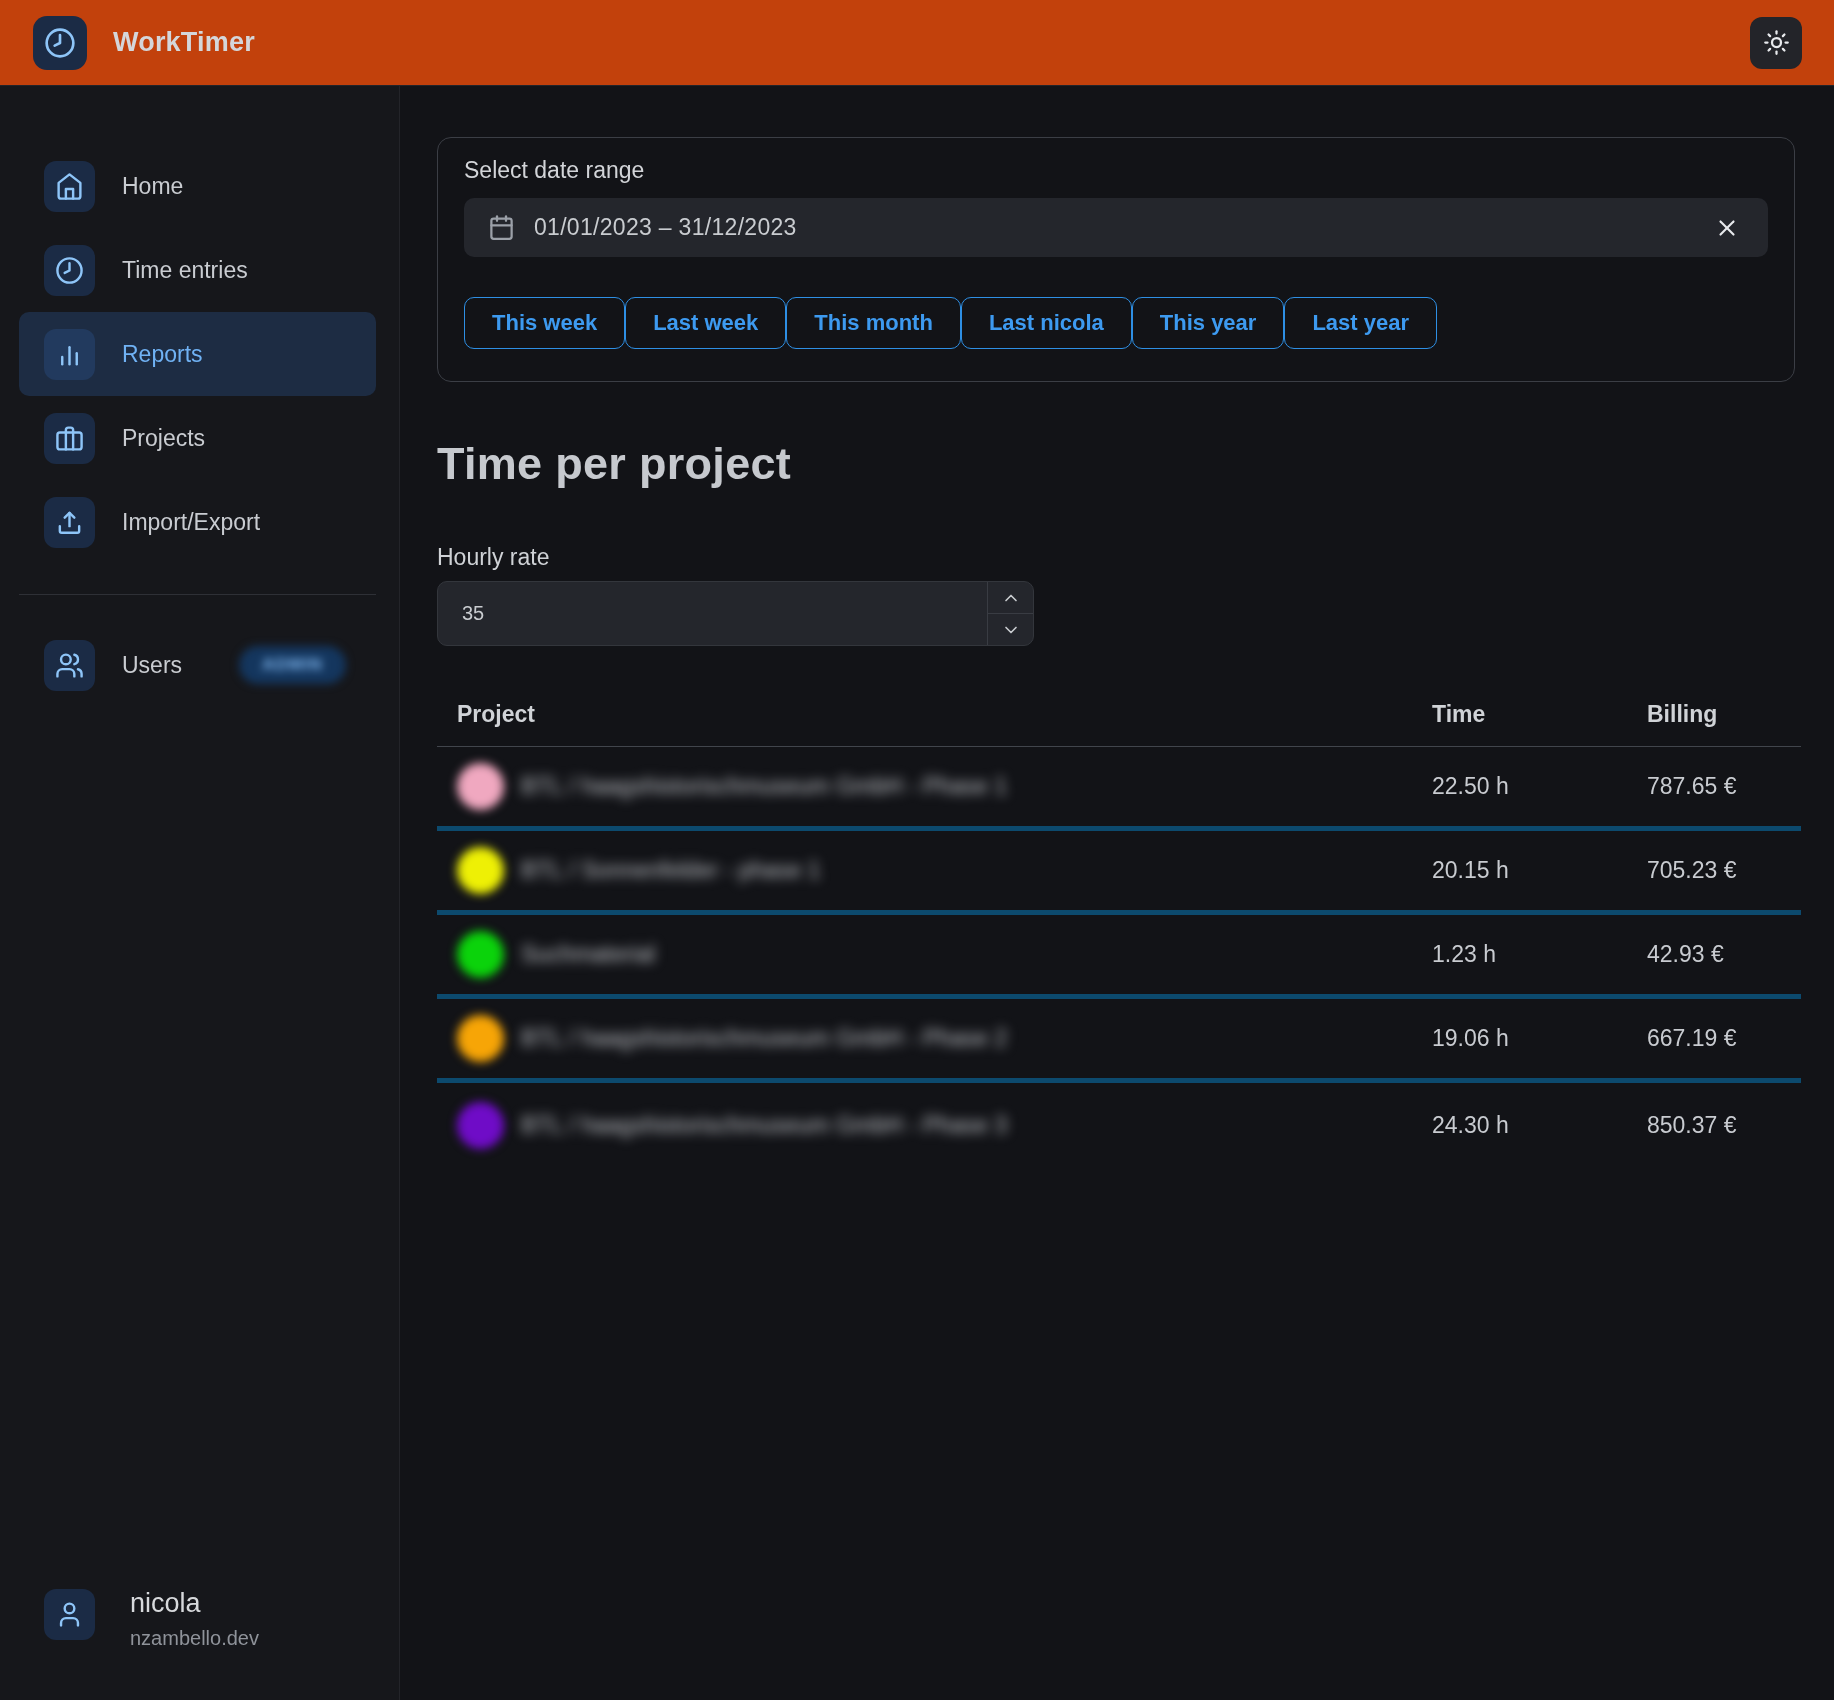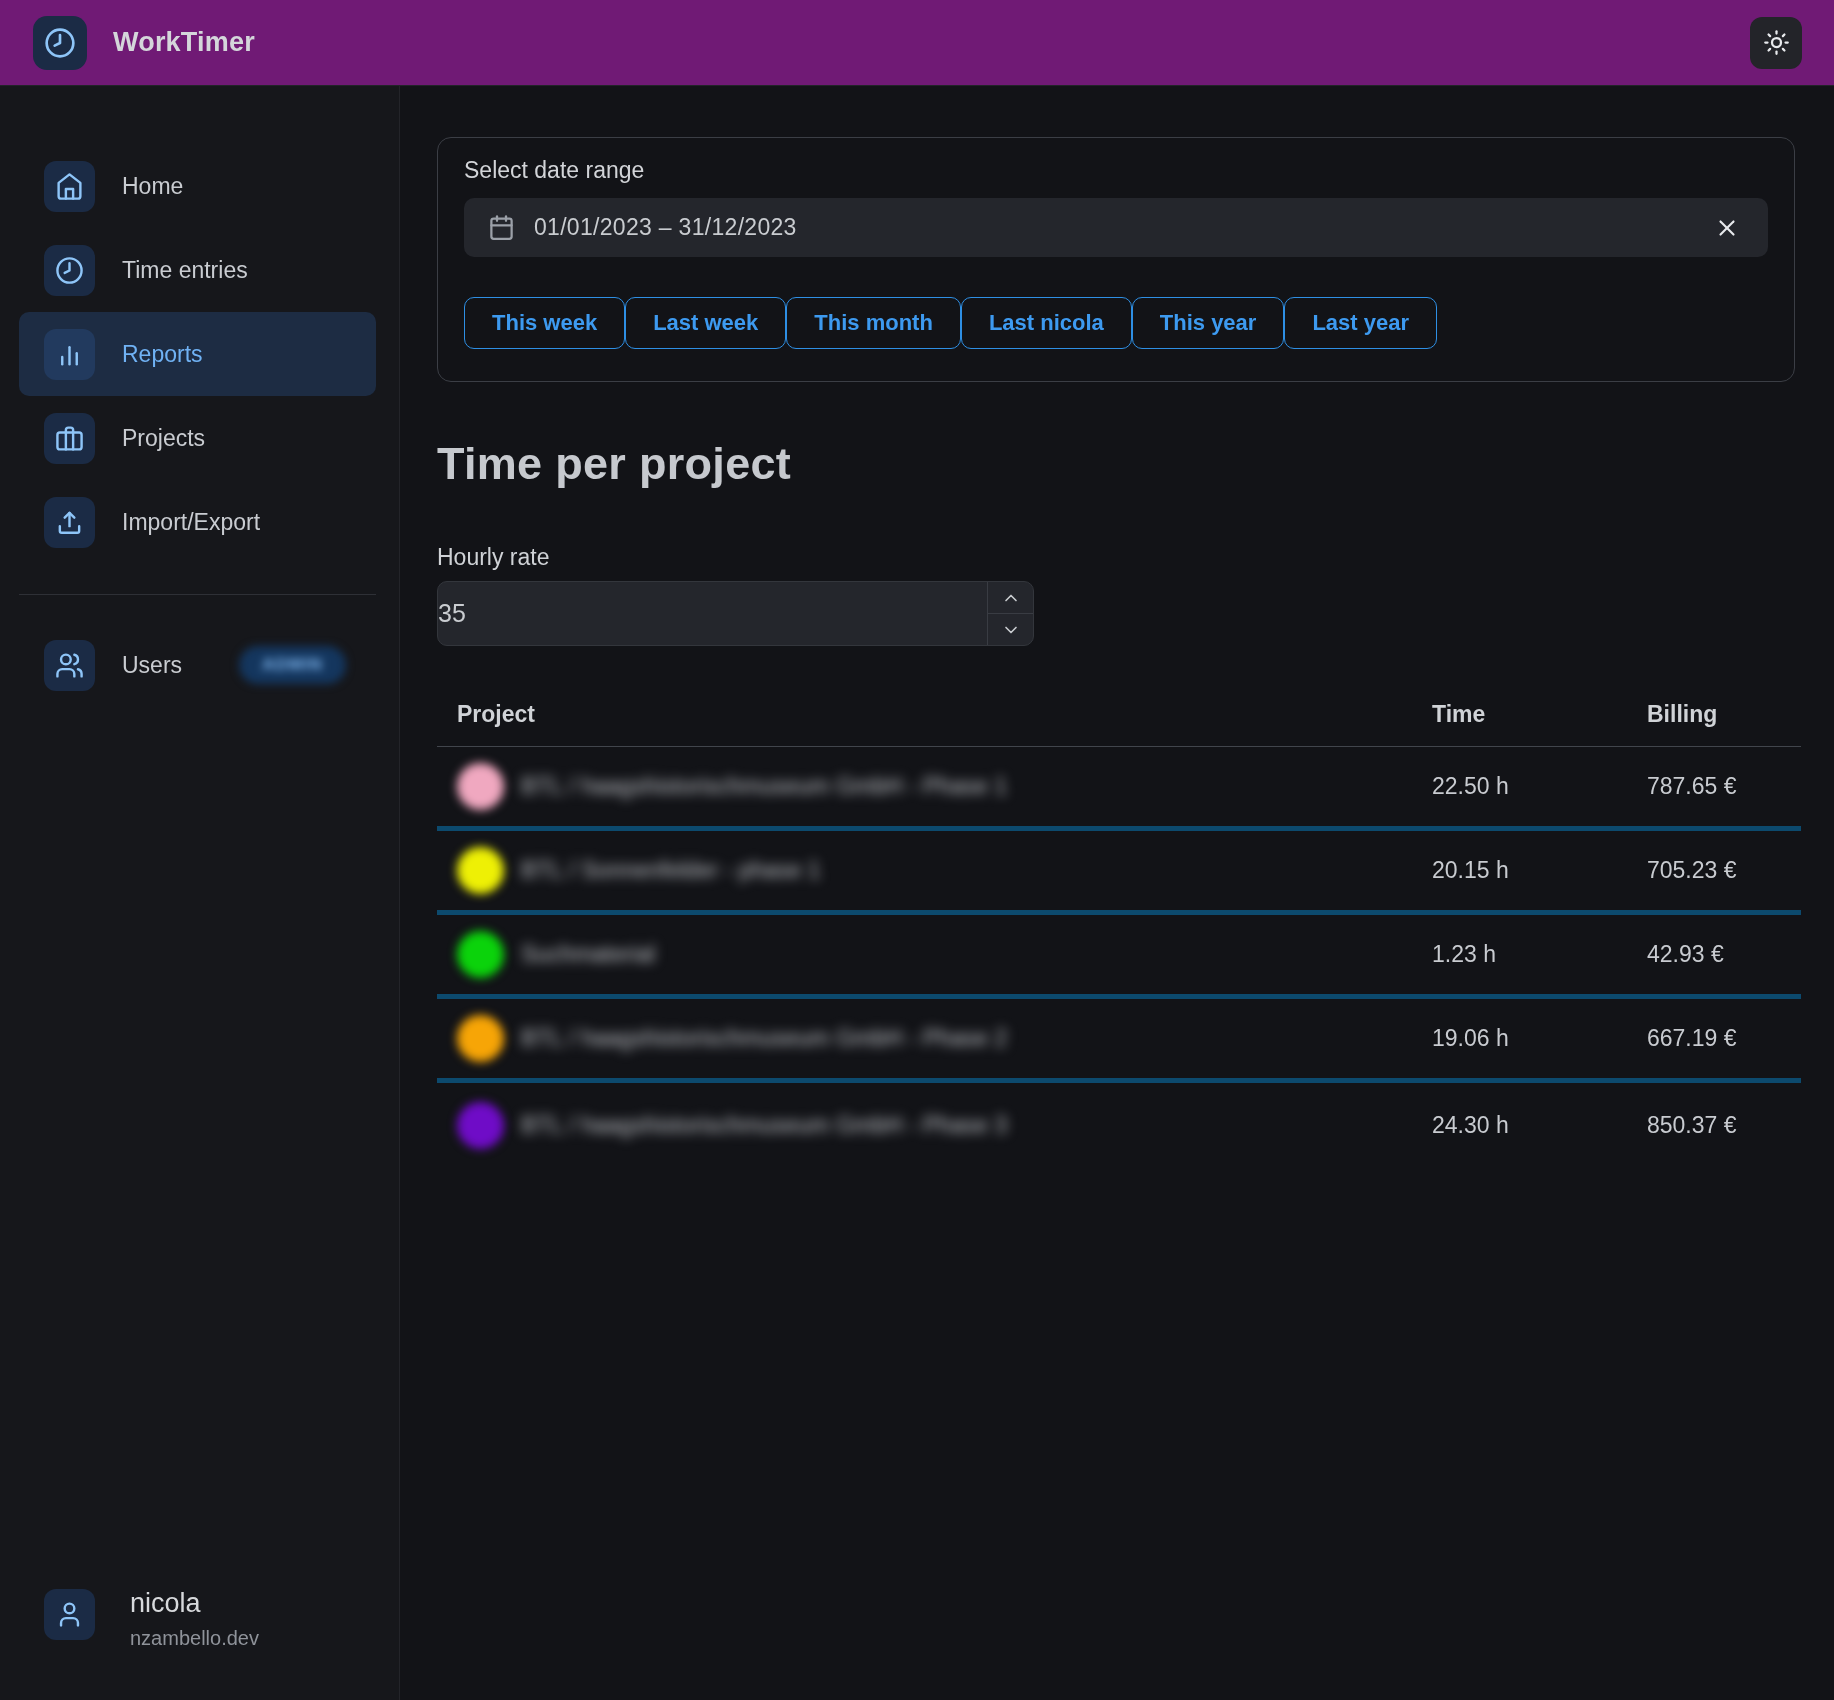--- a/index.html
+++ b/index.html
@@ -9,21 +9,21 @@
     font-family:"Liberation Sans", sans-serif;
     color:#c9ccd1;
     overflow:hidden;
     display:flex; flex-direction:column;
   }
   svg { display:block; }
 
   
   .topbar {
     height:86px; flex:0 0 86px;
-    background:#701a75;
+    background:#c2410c;
     border-bottom:1px solid #222329;
     display:flex; align-items:center;
     padding:0 32px 0 33px;
   }
   .logo-tile {
     width:54px; height:54px; border-radius:14px;
     background:#1b2b45; color:#8ec5f8;
     display:flex; align-items:center; justify-content:center;
   }
   .app-title { margin-left:26px; font-size:27px; font-weight:600; color:#d4d6da; letter-spacing:.2px; }
@@ -112,21 +112,21 @@
   .section-title { margin-top:56px; font-size:45px; font-weight:700; color:#c6c9ce; letter-spacing:.3px; }
 
   .rate-label { margin-top:54px; font-size:23px; color:#cfd2d6; }
   .rate-control {
     margin-top:10px; width:597px; height:65px;
     background:#24262c; border:1px solid #33363c; border-radius:10px;
     display:flex; overflow:hidden;
   }
   .rate-value {
     flex:1; border:none; background:transparent; outline:none;
-    font-size:25px; color:#c9ccd0;
+    padding-left:24px; font-size:20px; color:#c9ccd0;
     font-family:"Liberation Sans", sans-serif;
   }
   .spinner { width:46px; border-left:1px solid #393c43; display:flex; flex-direction:column; }
   .spin-btn {
     flex:1; background:transparent; border:none; color:#c9ccd0;
     display:flex; align-items:center; justify-content:center; cursor:pointer;
   }
   .spin-btn + .spin-btn { border-top:1px solid #393c43; }
 
   

